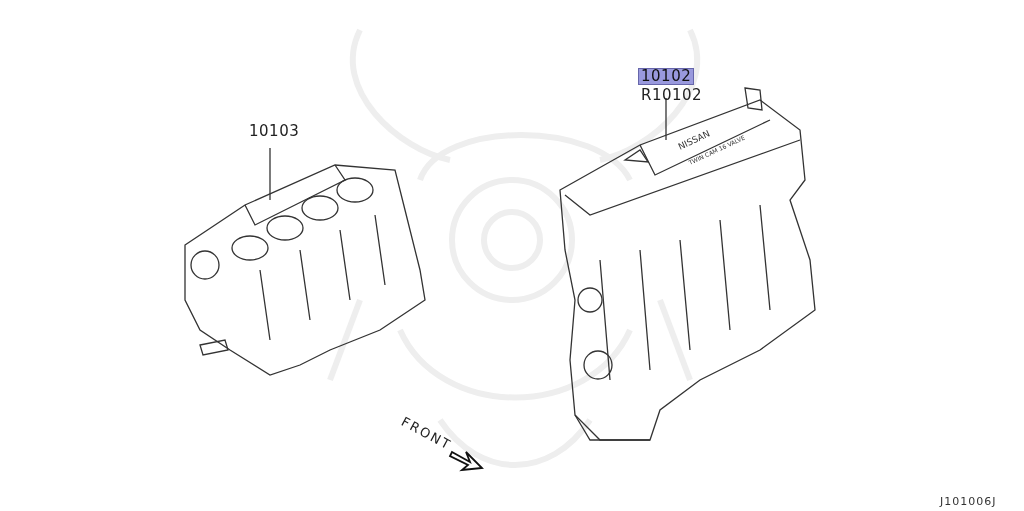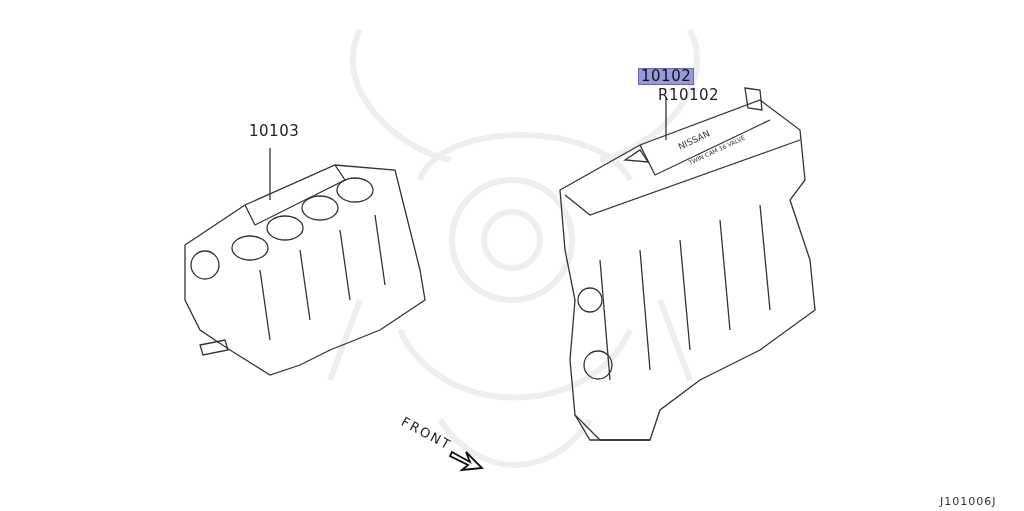--- a/index.html
+++ b/index.html
@@ -59,18 +59,18 @@
 
     <g fill="none" stroke="#111" stroke-width="1.8">
       <path d="M452 452 L 470 462 L 466 452 L 482 468 L 462 470 L 468 465 L 450 456 Z"></path>
     </g>
   </svg>
 
   <div class="callout" style="left:249px;top:124px;text-align:center;">10103</div>
 
   <div class="callout hl" style="left:638px;top:68px;">10102</div>
 
-  <div class="callout" style="left:658px;top:88px;">R10102</div>
+  <div class="callout" style="left:641px;top:88px;">R10102</div>
 
   <div class="front" style="left:406px;top:414px;">FRONT</div>
 
   <div class="ref" style="left:940px;top:495px;">J101006J</div>
 </div>
 
 </body></html>

